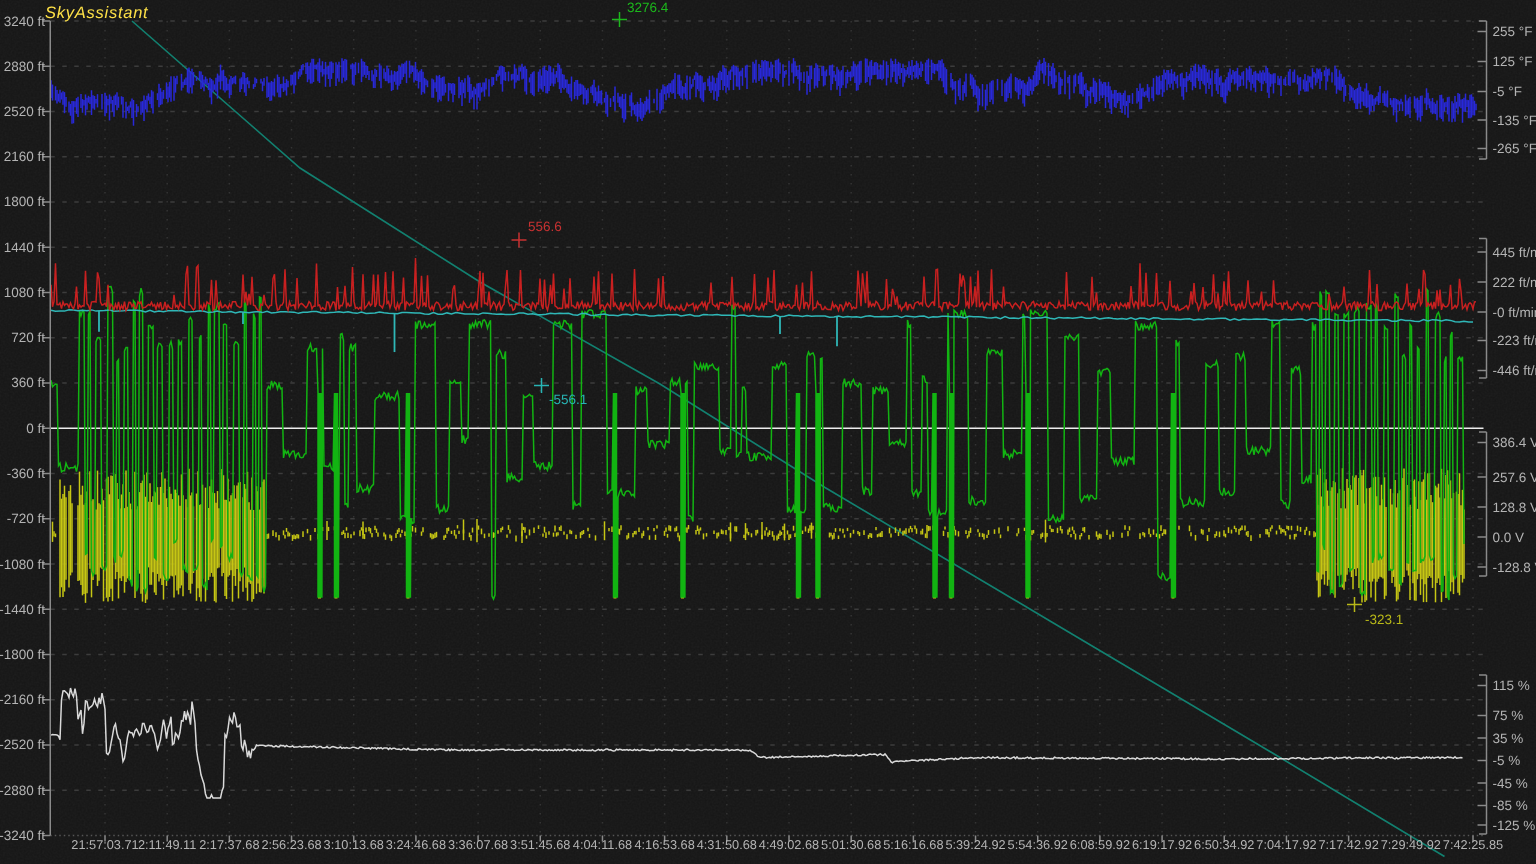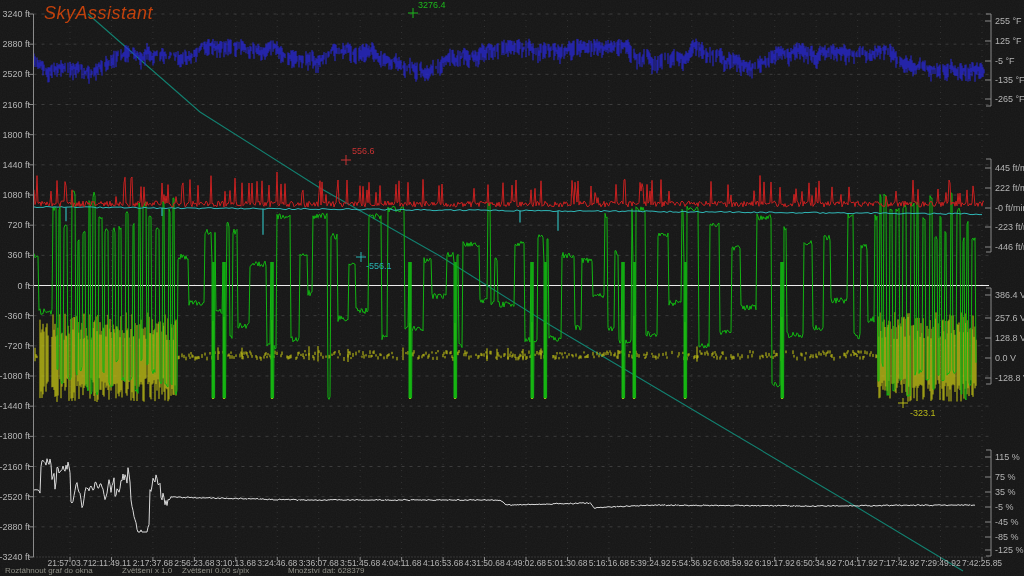--- a/index.html
+++ b/index.html
@@ -1,19 +1,19 @@
 <!DOCTYPE html>
 <html><head>
 <meta charset="utf-8">
 <style>
   html,body{margin:0;padding:0;background:#0e0e0e;}
   .app{position:relative;width:1024px;height:576px;background:#151515;overflow:hidden;
        font-family:"Liberation Sans",sans-serif;}
-  .title{position:absolute;left:44px;top:3px;font-size:18px;font-style:italic;
-         color:#c2410c;letter-spacing:.5px;}
+  .title{position:absolute;left:30px;top:3px;font-size:11px;font-style:italic;
+         color:#fde047;letter-spacing:.5px;}
   .status{position:absolute;left:0;top:565px;width:1024px;height:11px;font-size:8px;color:#8f8f86;}
   .status span{position:absolute;top:1px;white-space:nowrap;}
   svg{display:block;}
 </style>
 </head>
 <body>
 
 <div class="app">
   <svg id="chart" width="1024" height="576" viewBox="0 0 1024 576">
       <rect x="0" y="0" width="1024" height="576" fill="#151515"></rect>
@@ -1643,19 +1643,13 @@
       <line x1="346" y1="155" x2="346" y2="165" stroke="#c83232" stroke-width="1"></line>
       <text x="352" y="154" fill="#c83232" font-size="9" font-family="&quot;Liberation Sans&quot;,sans-serif" text-anchor="start">556.6</text>
       <line x1="356" y1="257" x2="366" y2="257" stroke="#28b4b4" stroke-width="1"></line>
       <line x1="361" y1="252" x2="361" y2="262" stroke="#28b4b4" stroke-width="1"></line>
       <text x="366" y="269" fill="#28b4b4" font-size="9" font-family="&quot;Liberation Sans&quot;,sans-serif" text-anchor="start">-556.1</text>
       <line x1="898" y1="403" x2="908" y2="403" stroke="#b8b818" stroke-width="1"></line>
       <line x1="903" y1="398" x2="903" y2="408" stroke="#b8b818" stroke-width="1"></line>
       <text x="910" y="416" fill="#b8b818" font-size="9" font-family="&quot;Liberation Sans&quot;,sans-serif" text-anchor="start">-323.1</text>
     </svg>
   <div class="title">SkyAssistant</div>
-  <div class="status">
-    <span style="left:5px">Roztáhnout graf do okna</span>
-    <span style="left:122px">Zvětšení x 1.0</span>
-    <span style="left:182px">Zvětšení 0.00 s/pix</span>
-    <span style="left:288px">Množství dat: 628379</span>
-  </div>
 </div>
 
 </body></html>

